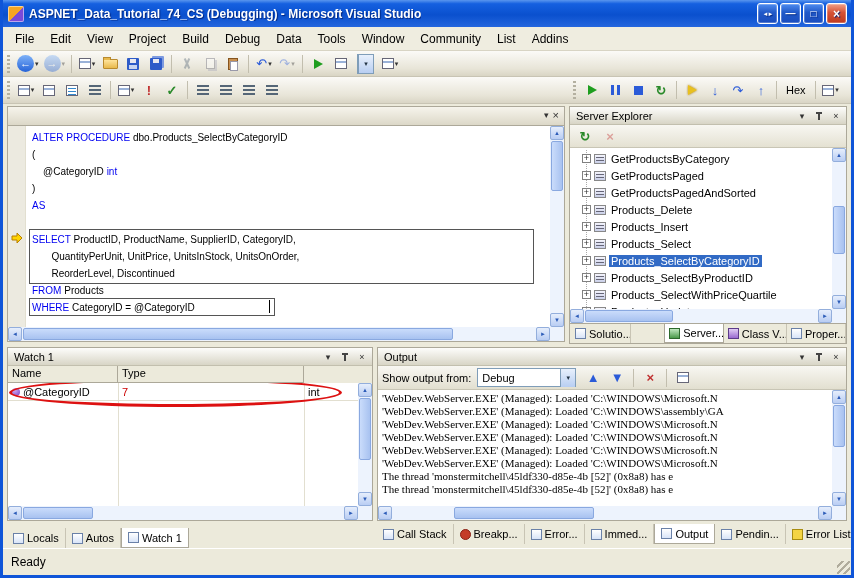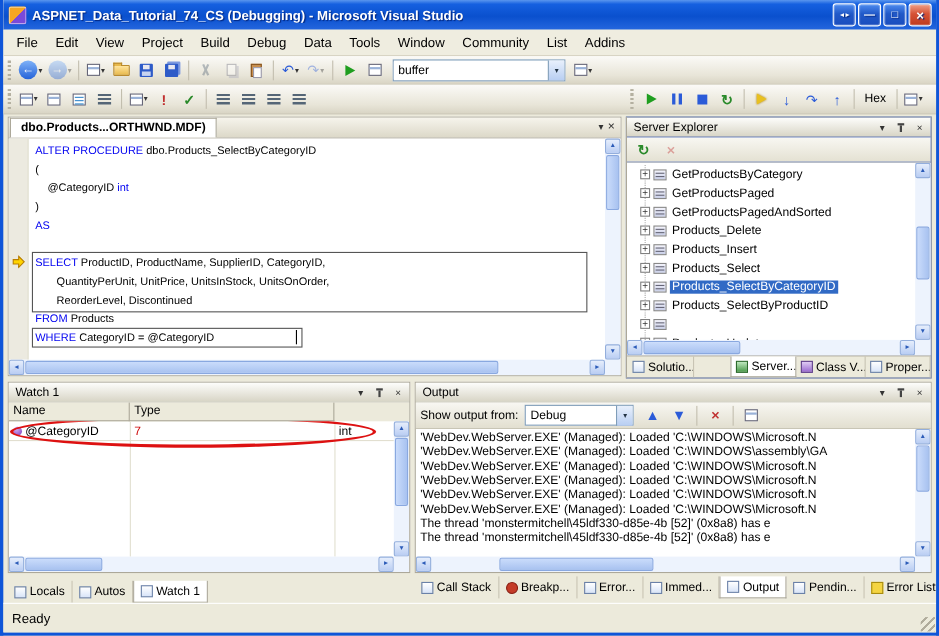--- a/index.html
+++ b/index.html
@@ -105,21 +105,21 @@
   .corner{position:absolute;right:0;bottom:0;width:14px;height:14px;background:#edf3fd;}
   
   .twhead{height:18px;flex:none;display:flex;align-items:center;padding:0 3px 0 6px;font-size:11px;
     background:linear-gradient(#fdfdfb,#d8d5c6);border-bottom:1px solid #c2bfae;}
   .twbtns{margin-left:auto;display:flex;align-items:center;gap:3px;}
   .twbtn{width:14px;height:13px;display:flex;align-items:center;justify-content:center;font-size:9px;color:#333;}
   .pinicon{position:relative;width:8px;height:8px;display:inline-block;}
   .pinicon::before{content:'';position:absolute;left:3px;top:2px;width:2px;height:6px;background:#444;}
   .pinicon::after{content:'';position:absolute;left:1px;top:0;width:6px;height:2px;background:#444;}
   
-  .sepanel{position:absolute;left:566px;top:2px;width:278px;height:238px;border:1px solid #aca899;background:#1d4ed8;display:flex;flex-direction:column;}
+  .sepanel{position:absolute;left:566px;top:2px;width:278px;height:238px;border:1px solid #aca899;background:#f0abfc;display:flex;flex-direction:column;}
   .setoolbar{height:23px;flex:none;display:flex;align-items:center;gap:3px;padding-left:4px;
     background:linear-gradient(#f8f7f2,#e4e1d2);border-bottom:1px solid #c8c5b5;}
   .setree{flex:1;position:relative;overflow:hidden;font-size:11px;background:#fff;}
   .treerows{position:absolute;top:2px;left:0;right:14px;bottom:14px;overflow:hidden;}
   .treerows::before{content:'';position:absolute;left:16px;top:0;bottom:0;border-left:1px dotted #aaa;}
   .trow{height:17px;display:flex;align-items:center;white-space:nowrap;position:relative;}
   .plus{width:9px;height:9px;border:1px solid #808080;background:#fff;font-size:9px;line-height:7px;text-align:center;color:#333;margin:0 3px 0 12px;flex:none;}
   .spicon{width:12px;height:10px;border:1px solid #888;background:linear-gradient(#f4f4fc,#c9cfe8);position:relative;margin-right:3px;flex:none;}
   .spicon::before{content:'';position:absolute;left:1px;top:2px;width:8px;height:1px;background:#667;box-shadow:0 3px 0 #667;}
   .tlabel{padding:0 2px;}
@@ -146,21 +146,21 @@
   .wcell{padding:0 4px;white-space:nowrap;overflow:hidden;display:flex;align-items:center;gap:3px;}
   .wname{width:110px;flex:none;}
   .wval{width:186px;flex:none;color:var(--chg);}
   .wtype{flex:1;}
   .wvaricon{width:8px;height:8px;border-radius:50%;background:radial-gradient(circle at 35% 30%,#cfa8f0,#7a3ac0);flex:none;}
   .redcircle{position:absolute;left:1px;top:-5px;width:333px;height:29px;border:3px solid var(--circ);border-radius:50%;pointer-events:none;}
   .output{position:absolute;left:374px;top:2px;width:470px;height:174px;border:1px solid #aca899;background:#fff;display:flex;flex-direction:column;}
   .otoolbar{height:24px;flex:none;display:flex;align-items:center;gap:2px;padding:0 4px;font-size:11px;
     background:linear-gradient(#f8f7f2,#e2dfd0);border-bottom:1px solid #c8c5b5;}
   .otext{flex:1;position:relative;overflow:hidden;}
-  .olines{position:absolute;top:2px;left:4px;right:15px;font-family:Liberation Sans, sans-serif;font-size:11px;line-height:13px;white-space:pre;}
+  .olines{position:absolute;top:2px;left:4px;right:15px;font-family:Liberation Serif, serif;font-size:11px;line-height:13px;white-space:pre;}
   
   .bottomtabs{height:25px;flex:none;position:relative;display:flex;align-items:flex-end;padding-top:1px;}
   .tabgroup{display:flex;align-items:flex-start;}
   .tabgroup.left{margin-left:4px;}
   .tabgroup.right{position:absolute;left:374px;top:1px;}
   .btab{height:20px;display:flex;align-items:center;gap:3px;padding:0 6px;font-size:11px;border-right:1px solid #c8c4b4;white-space:nowrap;}
   .btab.active{background:#fff;border:1px solid #aca899;border-top:0;}
   
   .statusbar{flex:1;display:flex;align-items:center;padding:0 8px;background:#eceadb;border-top:1px solid #fff;position:relative;}
   .resize-grip{position:absolute;right:1px;bottom:1px;width:13px;height:13px;
@@ -251,21 +251,20 @@
         </span>
         <span class="tbsep"></span>
         <span class="tbbtn" data-name="continue-button">
           <span class="shp i-play" data-name="continue-icon"></span>
         </span>
         <span class="tbbtn" data-name="solution-explorer-button">
           <span class="shp i-grid" data-name="solution-explorer-icon"></span>
         </span>
       </span>
     <span class="combo" data-name="find-combo">
-      <input data-name="find-combo-input" value="buffer" style="">
       <span class="cbtn" data-name="find-combo-dropdown">
           <span data-name="chevron-down-icon">▾</span>
         </span>
     </span>
     <span style="display:flex;align-items:center;gap:1px;" data-name="standard-toolbar-right">
         <span class="tbbtn" data-name="find-button">
           <span class="shp i-grid" data-name="find-icon"></span>
           <span class="dropmark" data-name="chevron-down-icon">▾</span>
         </span>
       </span>
@@ -348,21 +347,20 @@
           <span class="shp i-grid" data-name="debug-windows-icon"></span>
           <span class="dropmark" data-name="chevron-down-icon">▾</span>
         </span>
       </span>
   </div>
 
   <div class="main" data-name="main-area">
 
     <div class="editor" data-name="editor-window">
       <div class="doctabs" data-name="document-tab-strip">
-        <span class="doctab" data-name="document-tab">dbo.Products...ORTHWND.MDF)</span>
         <span class="doctab-btns" data-name="document-tab-buttons">
           <span data-name="document-list-button">▾</span>
           <span data-name="close-document-button" style="font-size:11px;">×</span>
         </span>
       </div>
       <div class="edbody" data-name="editor-body">
         <div class="gutter" data-name="editor-gutter">
           <span class="cur-arrow" style="top:106px;" data-name="current-statement-arrow-icon">
             <svg width="12" height="12" viewBox="0 0 12 12">
                 <path d="M1 4 h5 V1 l5 5 -5 5 V8 H1 z" fill="#ffd400" stroke="#b87e00" stroke-width="1"></path>
@@ -448,20 +446,21 @@
               <span class="tlabel" data-name="tree-item-label">Products_SelectByCategoryID</span>
             </div>
             <div class="trow" data-name="tree-item-products-selectbyproductid">
               <span class="plus" data-name="expand-icon">+</span>
               <span class="spicon" data-name="stored-procedure-icon"></span>
               <span class="tlabel" data-name="tree-item-label">Products_SelectByProductID</span>
             </div>
             <div class="trow" data-name="tree-item-products-selectwithpricequartile">
               <span class="plus" data-name="expand-icon">+</span>
               <span class="spicon" data-name="stored-procedure-icon"></span>
+              <span class="tlabel" data-name="tree-item-label">Products_SelectWithPriceQuartile</span>
             </div>
             <div class="trow" data-name="tree-item-products-update">
               <span class="plus" data-name="expand-icon">+</span>
               <span class="spicon" data-name="stored-procedure-icon"></span>
               <span class="tlabel" data-name="tree-item-label">Products_Update</span>
             </div>
           </div>
         <div class="sb sbv" style="right:0;top:0;bottom:14px;" data-name="server-vscrollbar">
             <span class="sbtn sb-top" data-name="up-scroll-button">▲</span>
             <span class="sthumb" data-name="scroll-thumb" style="top: 58px; height: 48px;"></span>

